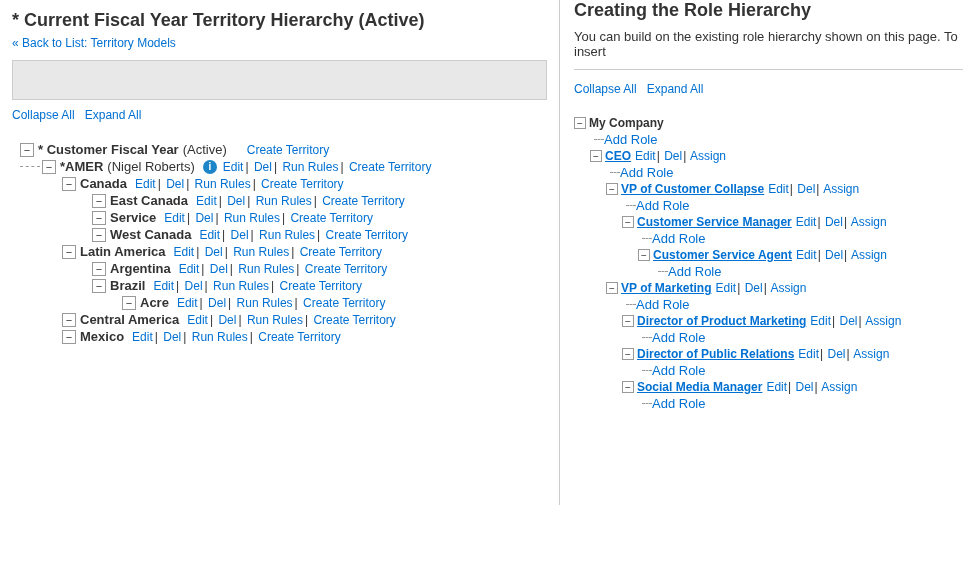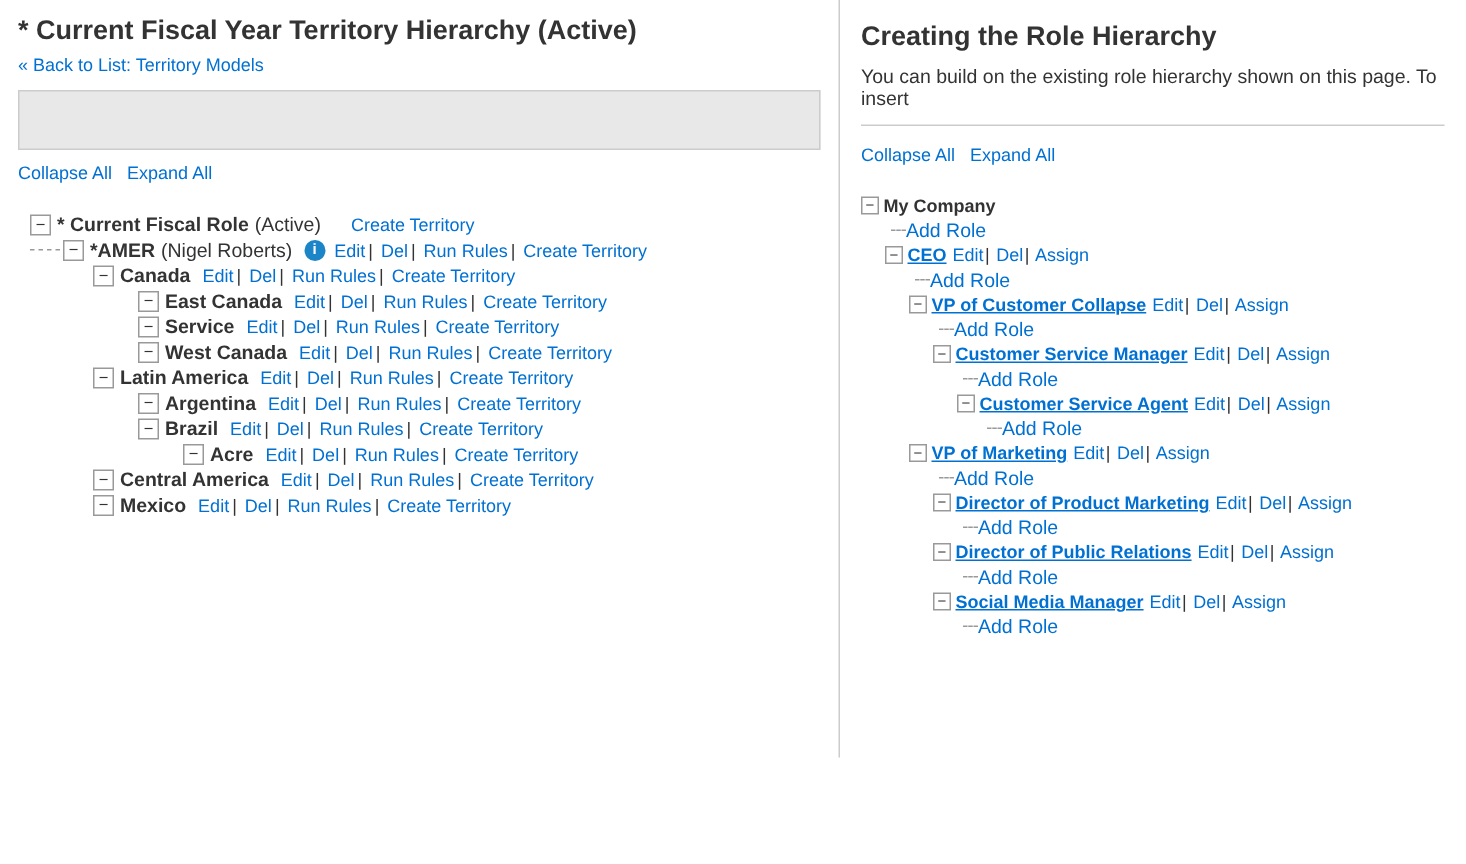--- a/index.html
+++ b/index.html
@@ -8,21 +8,21 @@
     .left-panel {
       width: 560px;
       border-right: 1px solid #ccc;
       padding: 10px 12px;
       overflow-y: auto;
       height: 505px;
     }
 
     .right-panel {
       width: 417px;
-      padding: 14px 14px;
+      padding: 0 14px;
       overflow-y: auto;
       height: 576px;
     }
 
     .page-title {
       font-size: 18px;
       font-weight: bold;
       margin-bottom: 4px;
     }
 
@@ -176,21 +176,21 @@
     <a>Collapse All</a>
     &nbsp;
     <a>Expand All</a>
   </div>
 
   <div class="tree-container">
 
     <div class="tree-row">
       <span style="display:inline-block;width:8px;"></span>
       <span class="toggle-btn">−</span>
-      <span class="node-label">* Current Fiscal Role</span>
+      <span class="node-label">* Customer Fiscal Year</span>
       <span class="node-active">(Active)</span>
       <span style="display:inline-block;width:20px;"></span>
       <span class="actions">
         <a>Create Territory</a>
       </span>
     </div>
 
     <div class="tree-row">
       <span style="display:inline-block;width:8px;"></span>
       <span style="display:inline-block;width:20px;border-top:1px dashed #999;margin-right:2px;"></span>

